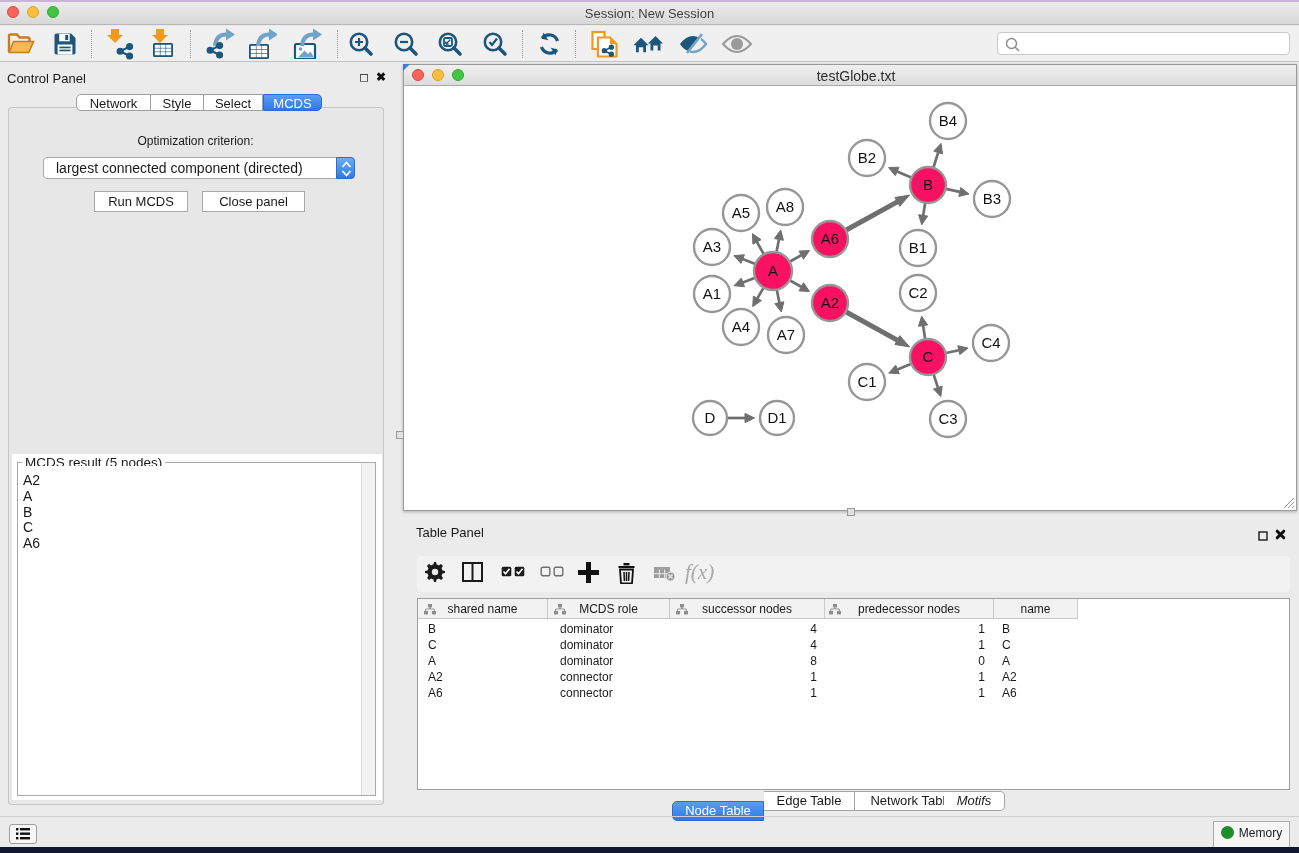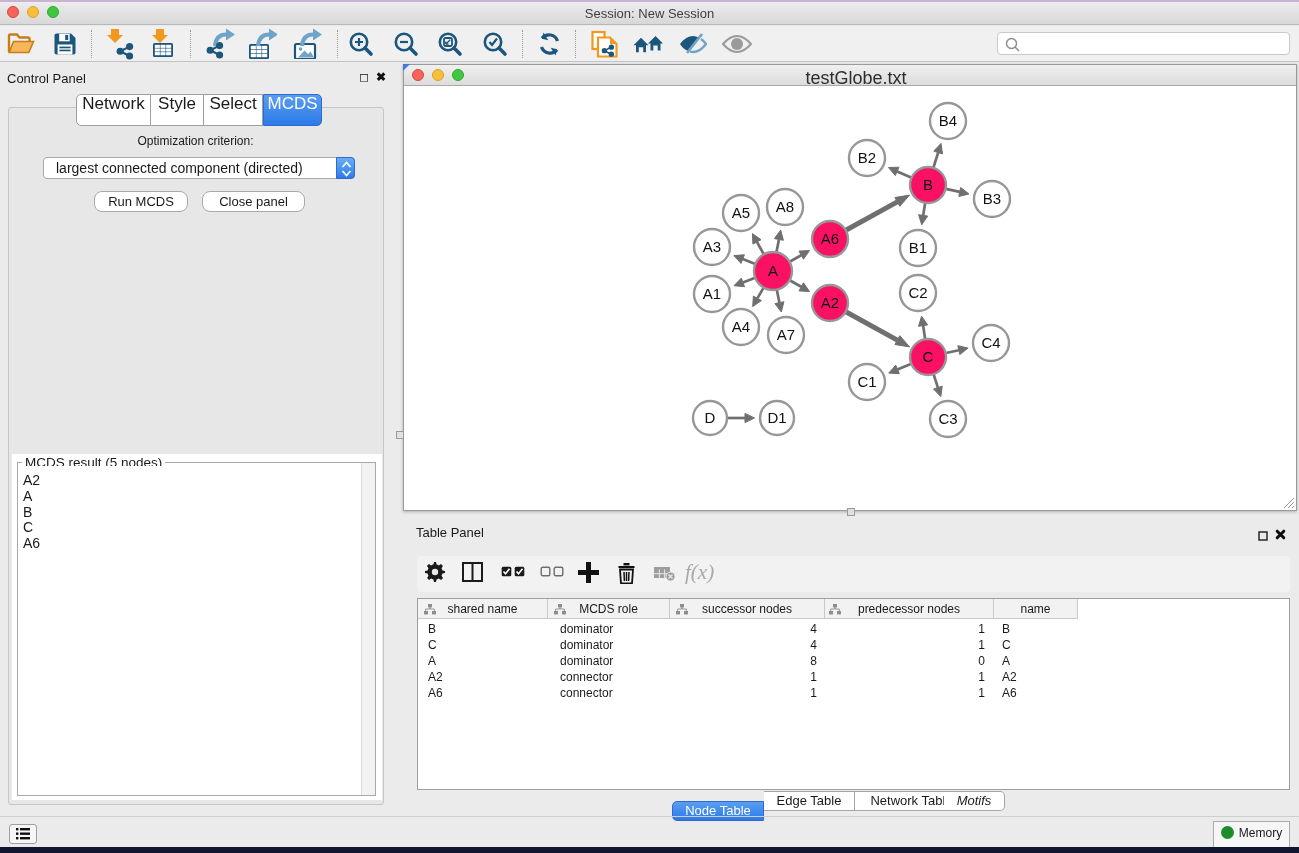--- a/index.html
+++ b/index.html
@@ -14,35 +14,35 @@
 #titlebar .title { position:absolute; left:0; right:0; top:4px; text-align:center; font-size:13px; color:#3f3f3f; }
 .tl { position:absolute; width:12px; height:12px; border-radius:50%; top:4px; }
 
 #toolbar { left:0; top:26px; width:1299px; height:36px; background:#f0f0f0; border-bottom:1px solid #c3c3c3; }
 .sep { position:absolute; top:4px; height:28px; border-left:1px dotted #9a9a9a; }
 #searchbox { position:absolute; left:997px; top:6px; width:293px; height:23px; background:#fff; border:1px solid #c9c9c9; border-radius:4px; }
 
 #cp-title { left:7px; top:71px; font-size:13px; color:#1a1a1a; }
 .winbtns { font-size:12px; color:#111; }
 #cp-body { left:8px; top:107px; width:376px; height:698px; border:1px solid #c6c6c6; border-radius:3px; background:#e7e7e7; }
-.tab { position:absolute; top:94px; height:32px; border:1px solid #9f9f9f; background:#fff; font-size:17px; color:#1a1a1a; text-align:center; line-height:17px; }
+.tab { position:absolute; top:94px; height:17px; border:1px solid #9f9f9f; background:#fff; font-size:13px; color:#1a1a1a; text-align:center; line-height:17px; }
 .tabsel { background:linear-gradient(#5a9ef0,#2c7ae8); color:#fff; border-color:#2c6bd4; }
 #optlabel { left:0px; width:391px; top:134px; text-align:center; font-size:12px; color:#1a1a1a; }
 #dropdown { left:43px; top:157px; width:312px; height:22px; background:#fff; border:1px solid #a9a9a9; border-radius:4px; font-size:14px; color:#1a1a1a; line-height:20px; padding-left:12px; }
 #ddbtn { left:336px; top:157px; width:19px; height:22px; background:linear-gradient(#6aaef8,#2d7be8); border-radius:0 4px 4px 0; border:1px solid #2d6bd0; }
-.btn { position:absolute; height:21px; background:#fff; border:1px solid #a9a9a9; border-radius:8px; font-size:13px; color:#1a1a1a; text-align:center; line-height:19px; }
+.btn { position:absolute; height:21px; background:#fff; border:1px solid #a9a9a9; border-radius:0; font-size:13px; color:#1a1a1a; text-align:center; line-height:19px; }
 #fieldwhite { left:12px; top:454px; width:370px; height:346px; background:#fff; }
 #fieldset { left:17px; top:462px; width:359px; height:334px; border:1px solid #a9a9a9; }
 #fieldtitle { left:22px; top:455px; font-size:13.5px; background:#fff; padding:0 3px; color:#1a1a1a;text-align:right; }
 #mcdslist { left:18px; top:466px; width:340px; height:322px; background:#fff; font-size:14px; color:#1a1a1a; padding:7px 0 0 5px; line-height:15.8px; }
 #mcdsscroll { left:361px; top:463px; width:14px; height:332px; background:#f2f2f2; border-left:1px solid #dcdcdc; }
 
 #netwin { left:403px; top:64px; width:894px; height:447px; background:#fff; border:1px solid #9a9a9a; box-shadow:0 1px 3px rgba(0,0,0,0.25); }
 #nettitle { position:absolute; left:0; top:0; width:100%; height:21px; background:linear-gradient(#f0f0f0,#dcdcdc); border-bottom:1px solid #aaa; }
-#nettitle .title { position:absolute; left:12px; right:0; top:3px; text-align:center; font-size:18px; color:#2d2d2d; }
+#nettitle .title { position:absolute; left:12px; right:0; top:3px; text-align:center; font-size:14px; color:#2d2d2d; }
 
 #tp-title { left:416px; top:525px; font-size:13px; color:#1a1a1a; }
 #tbl { left:417px; top:598px; width:873px; height:192px; background:#fff; border:1px solid #9f9f9f; }
 #tblhead { position:absolute; left:0; top:0; width:660px; height:20px; background:#f2f2f2; border-bottom:1px solid #c9c9c9; font-size:12px; color:#1a1a1a; }
 .hcell { position:absolute; top:0; height:20px; border-right:1px solid #c9c9c9; text-align:center; line-height:20px; }
 .trow { position:absolute; font-size:12px; color:#1a1a1a; height:16px; line-height:16px; }
 .tnum { text-align:right; }
 .tabb { position:absolute; top:791px; height:20px; background:#fff; border:1px solid #a5a5a5; font-size:13px; color:#1a1a1a; text-align:center; line-height:18px; }
 .tabbsel { background:linear-gradient(#5a9ef0,#2c7ae8); color:#fff; border-color:#2c6bd4;margin-top:10px; }
 

